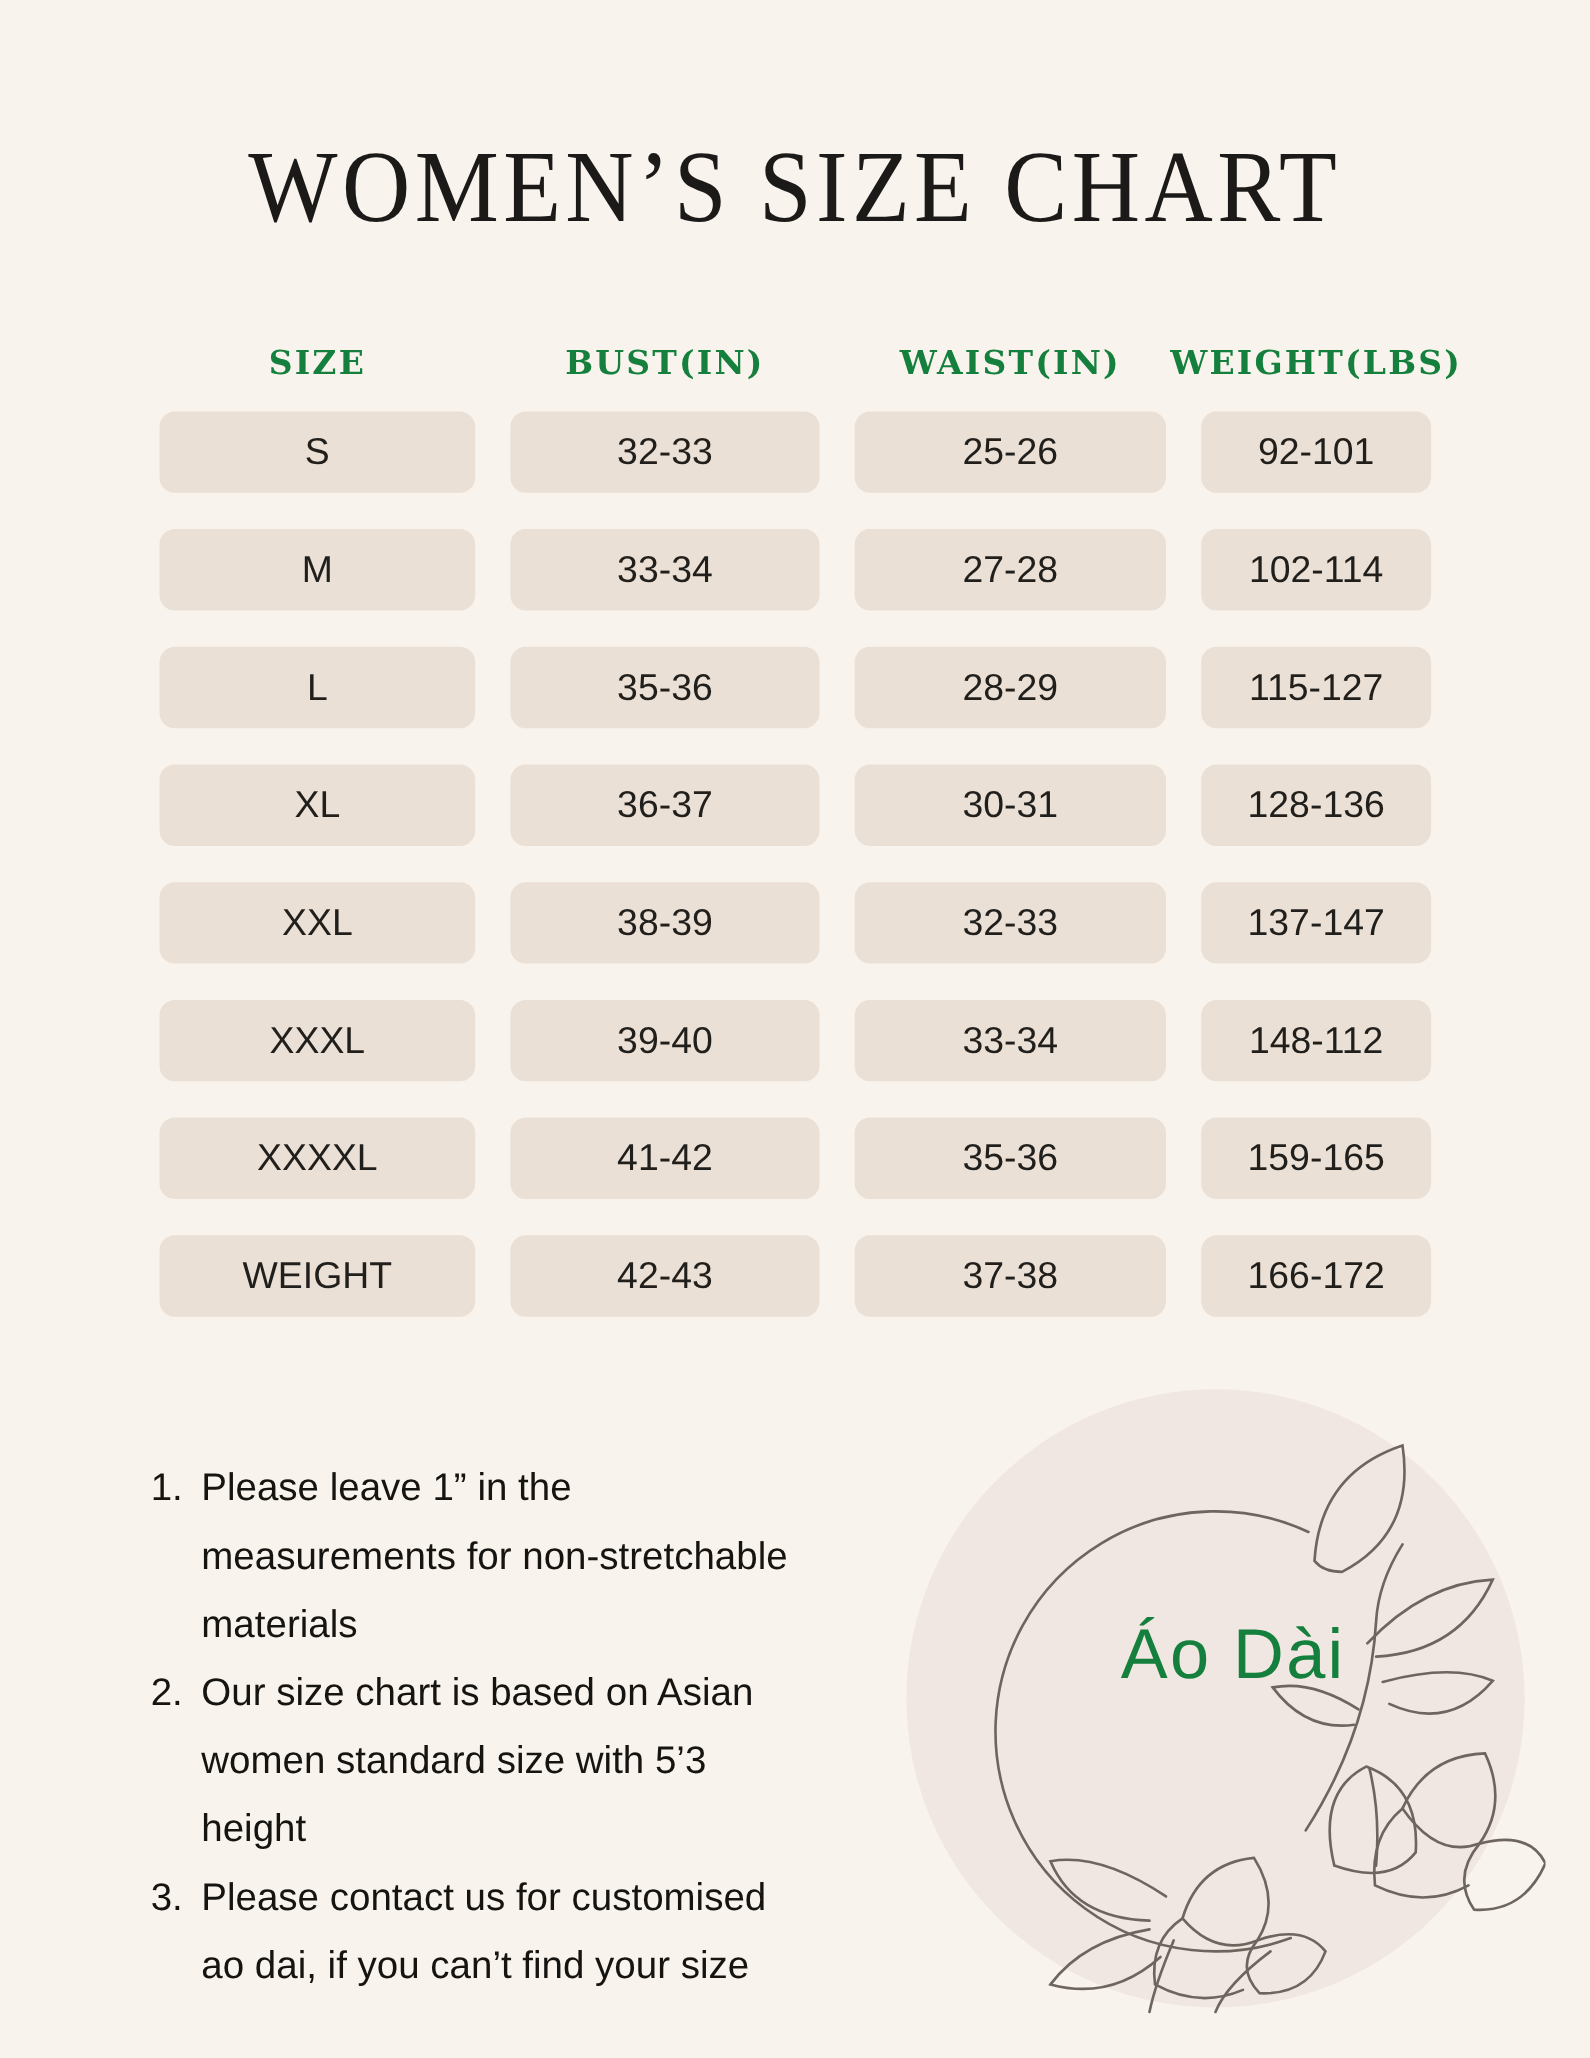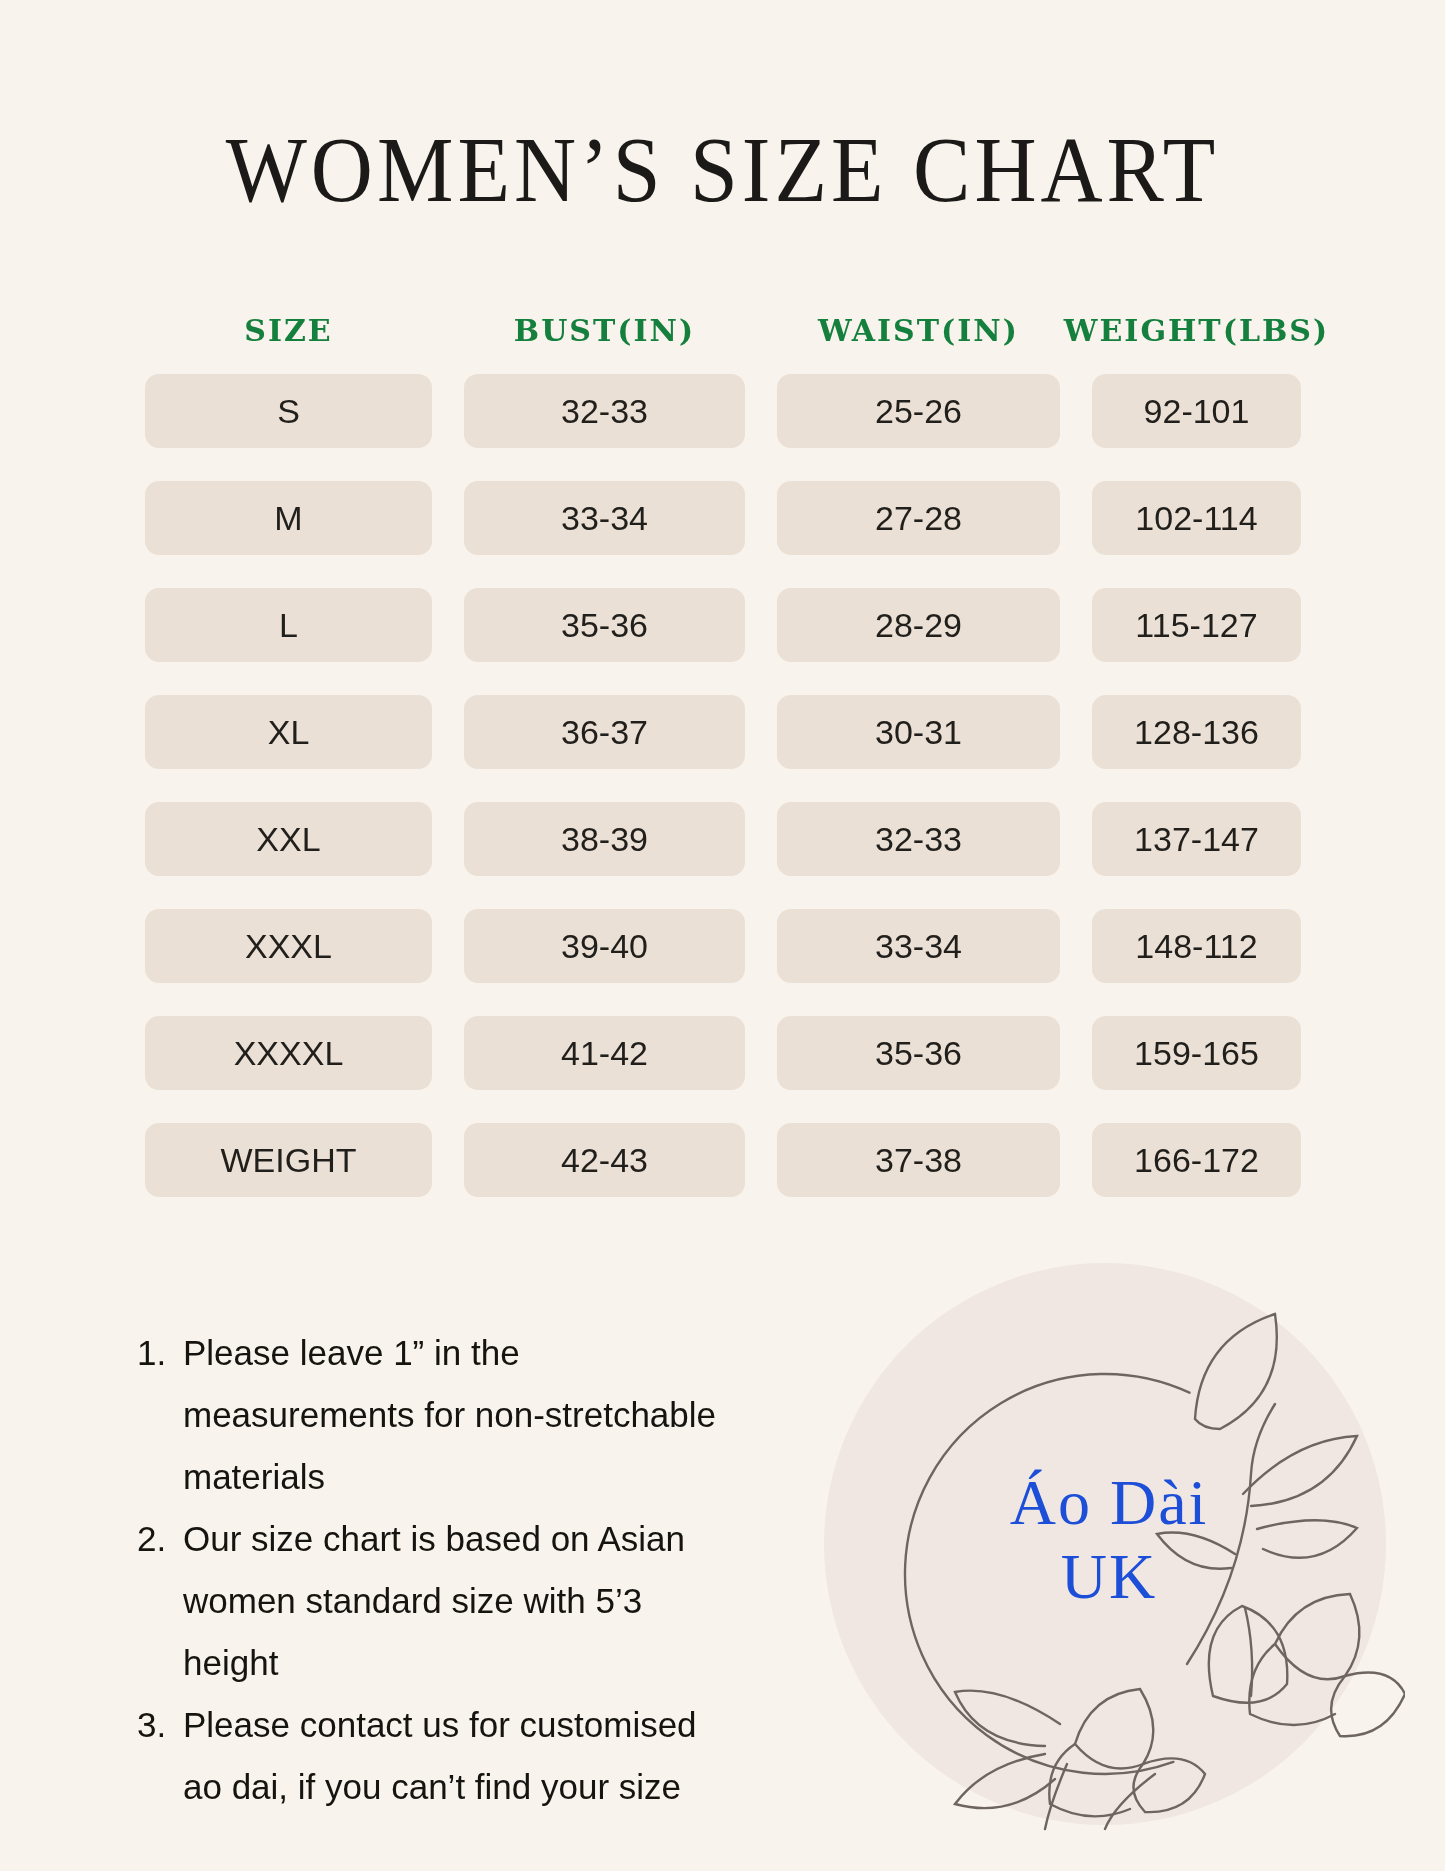--- a/index.html
+++ b/index.html
@@ -57,23 +57,23 @@
     font-size:35px;line-height:62px;color:#161411;
   }
   .note-item{display:flex;align-items:flex-start;}
   .note-num{width:46px;flex:none;}
   .note-text{width:560px;}
   .logo{
     position:absolute;left:805px;top:1244px;width:600px;height:600px;
   }
   .logo svg{position:absolute;left:0;top:0;}
   .logo-line{
-    position:absolute;left:4px;width:100%;text-align:center;
-    font-family:Liberation Serif, serif;
-    color:#1d4ed8;
+    position:absolute;left:16px;width:100%;text-align:center;
+    font-family:Liberation Sans, sans-serif;
+    color:#15803d;
     letter-spacing:2px;
     white-space:nowrap;
   }
   .logo-line.l1{top:222px;font-size:64px;}
   .logo-line.l2{top:296px;font-size:64px;}
 </style>
 </head>
 <body>
 
 <div class="title">WOMEN’S SIZE CHART</div>
@@ -175,14 +175,13 @@
       <path d="M 338 520 Q 380 505 400 530 Q 385 570 340 568 Q 318 545 338 520"></path>
       <path d="M 270 500 Q 240 520 245 560 Q 285 582 325 565"></path>
 
       <path d="M 255 480 Q 195 440 150 448 Q 172 500 240 502"></path>
       <path d="M 240 510 Q 180 520 150 560 Q 205 575 250 535"></path>
       <path d="M 262 520 Q 245 560 240 585"></path>
       <path d="M 350 530 Q 310 560 300 585"></path>
     </g>
   </svg>
   <div class="logo-line l1">Áo Dài</div>
-  <div class="logo-line l2">UK</div>
 </div>
 
 </body></html>

